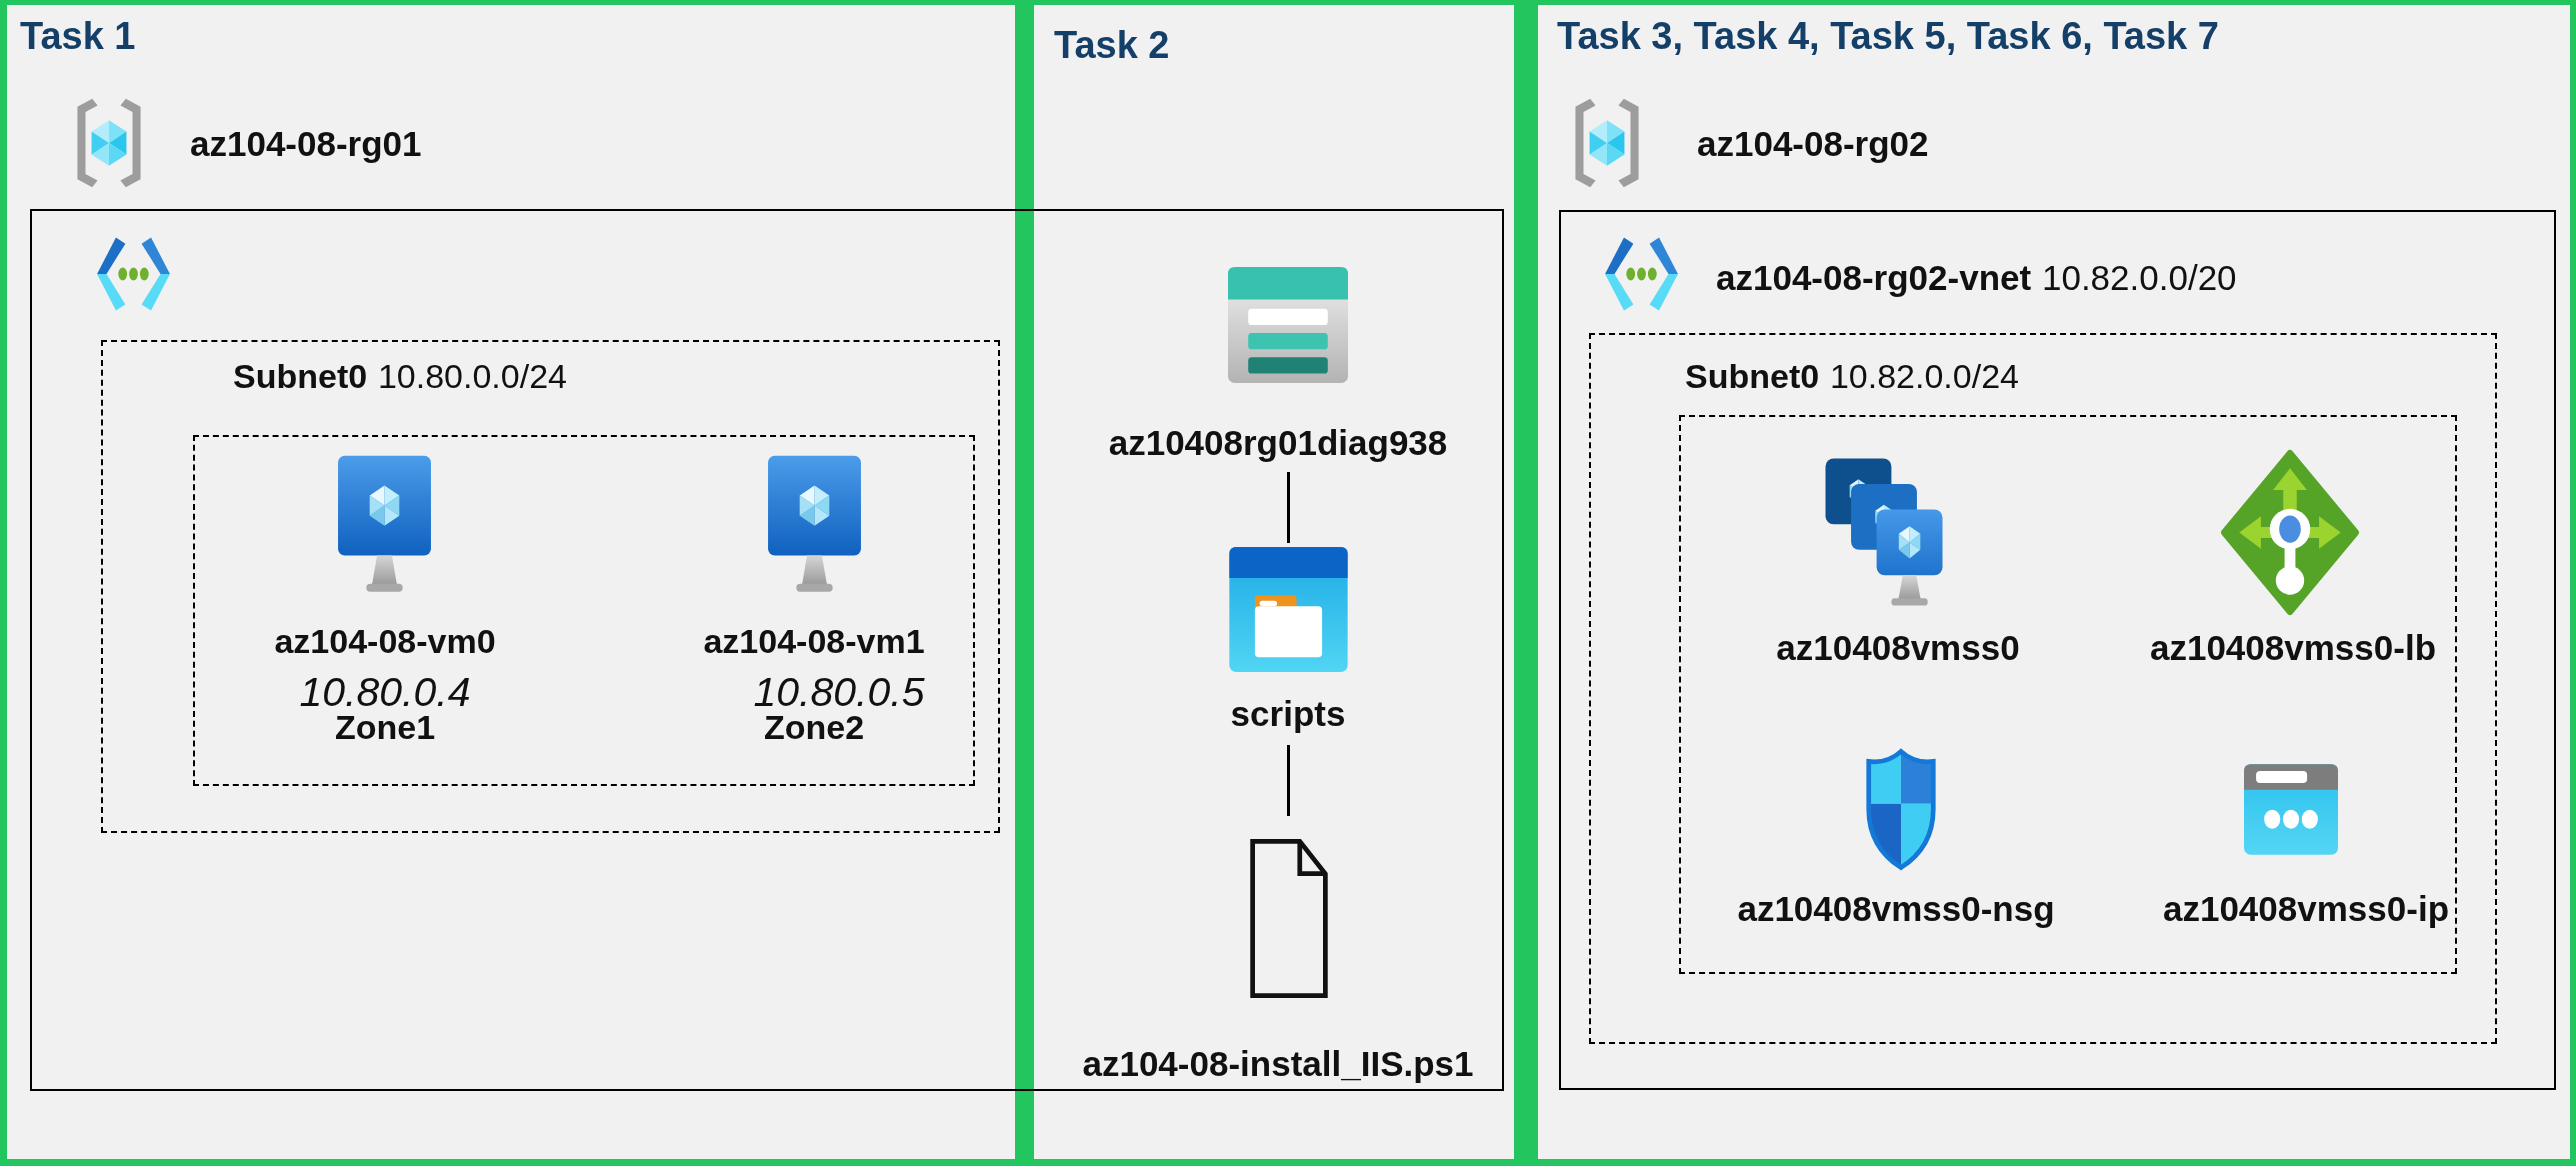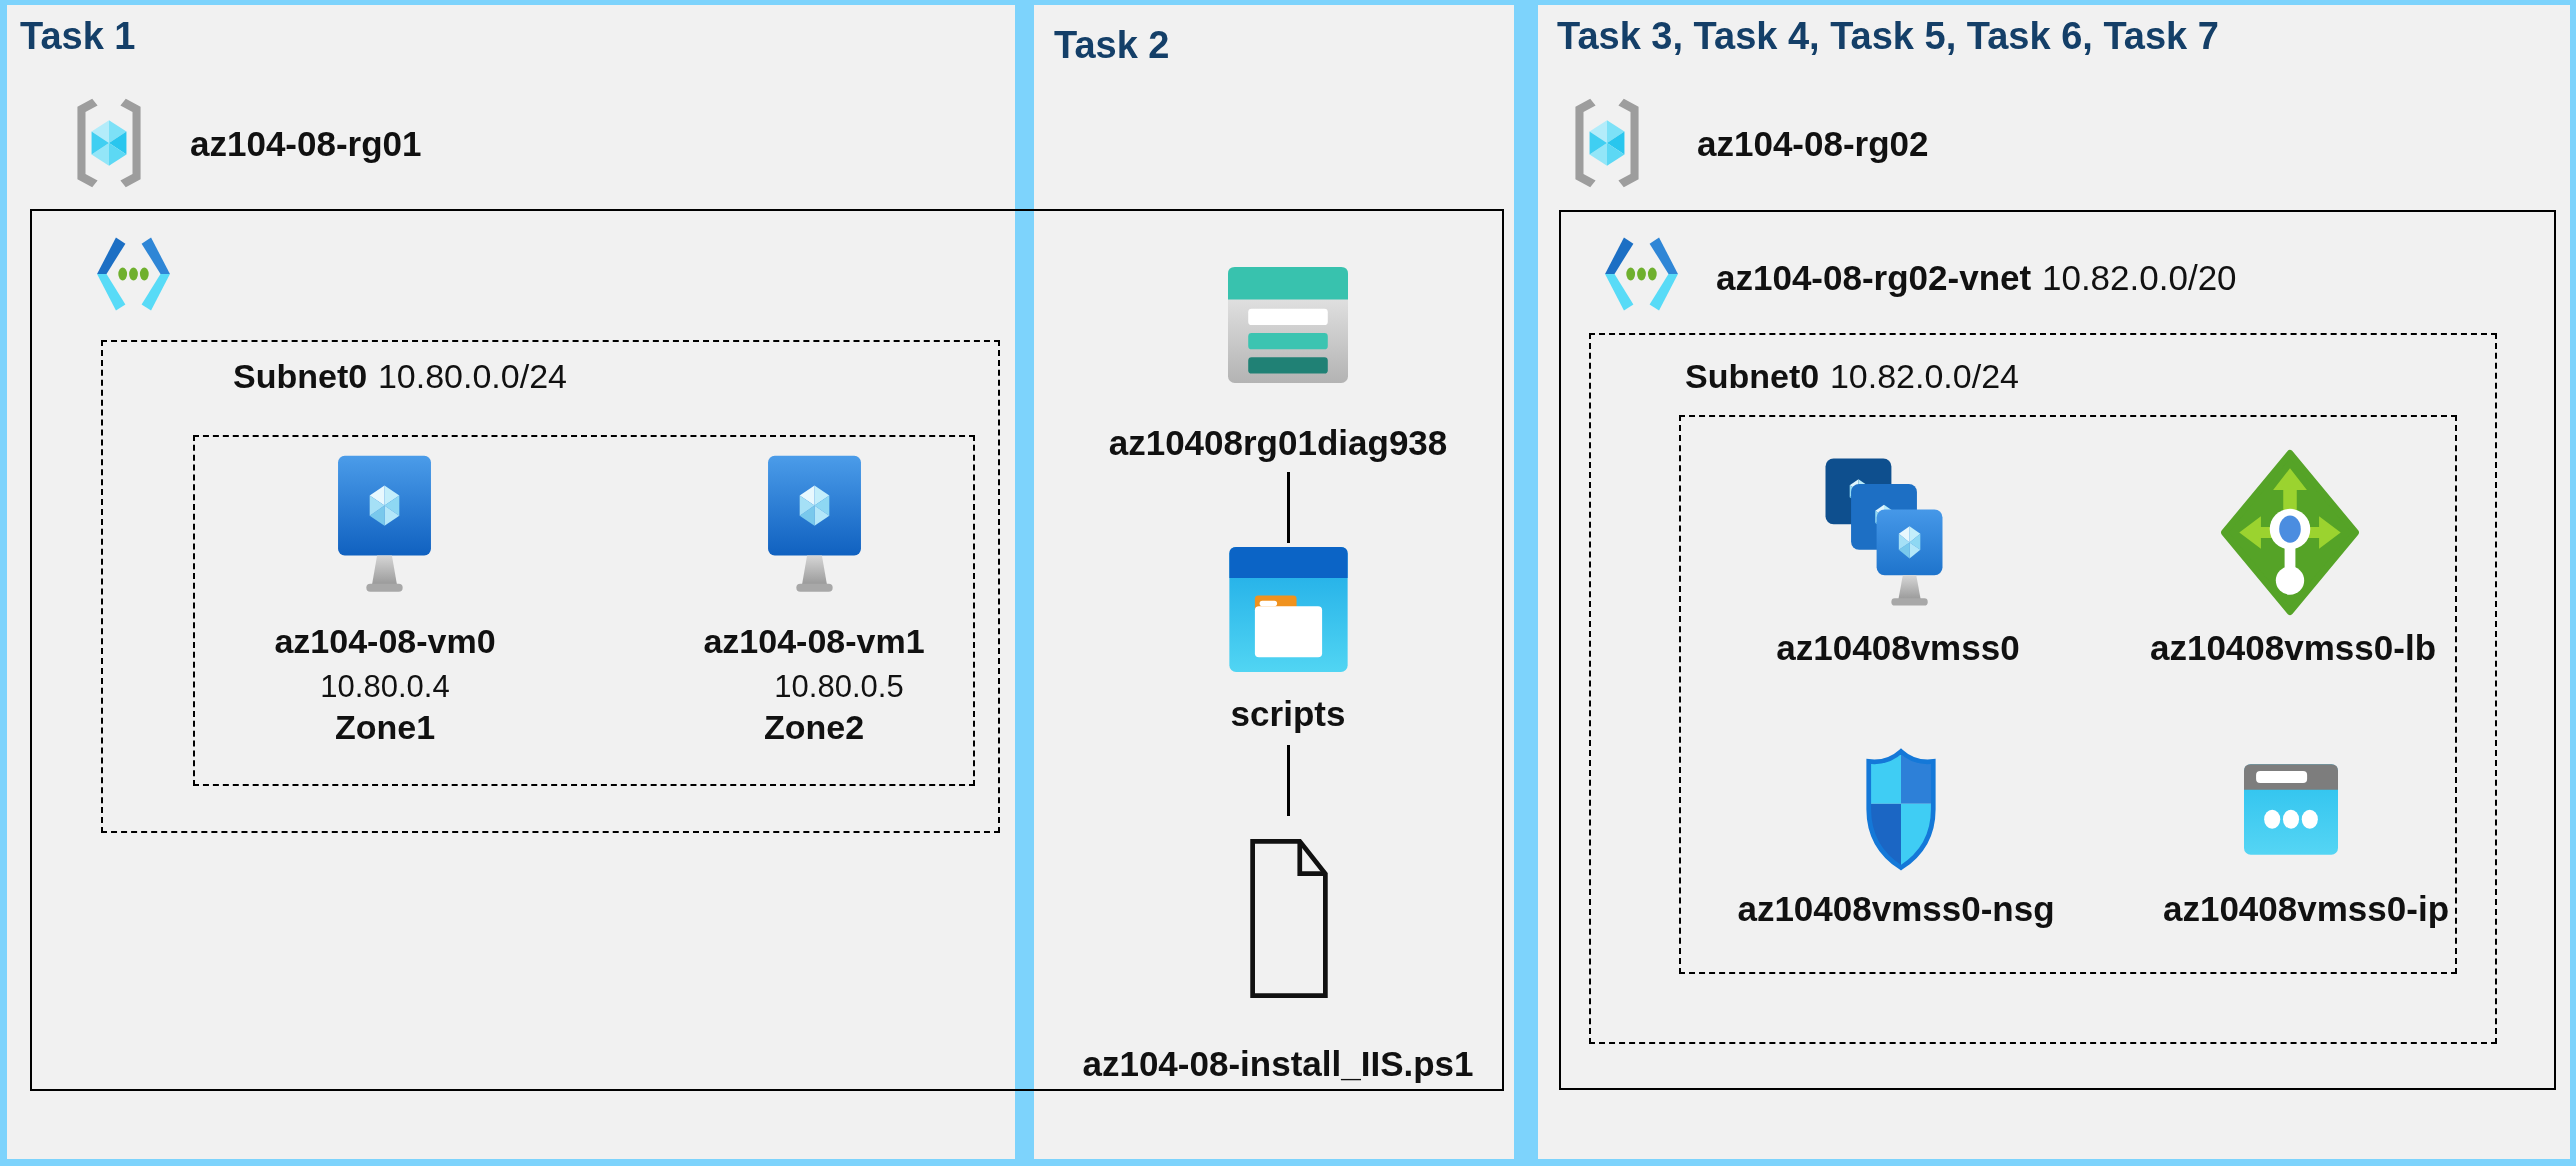--- a/index.html
+++ b/index.html
@@ -1,38 +1,38 @@
 <!DOCTYPE html>
 <html style="font-size:10.8px"><head>
 <meta charset="utf-8">
 <style>
   html,body{margin:0;padding:0;background:#ffffff;}
   #canvas{
     position:relative;
     width:2576px;height:1166px;
-    background:#7dd3fc;
+    background:#22c55e;
     font-family:"Liberation Sans",sans-serif;
     overflow:hidden;
   }
   .panel{position:absolute;background:#f1f1f1;}
   .hdr{
     position:absolute;
     font-size:38px;font-weight:700;color:#143f68;
     white-space:nowrap;letter-spacing:0;
   }
   .solid-box{position:absolute;border:2.7px solid #000;}
   .dashed-box{position:absolute;border:2.7px dashed #000;}
   .lbl{position:absolute;color:#111;white-space:nowrap;}
   .lbl .b{font-weight:700;}
   .lbl .r{font-weight:400;margin-left:10.8px;}
   .res-lbl{font-size:35px;font-weight:700;}
   .net-lbl{font-size:35px;}
   .sub-lbl{font-size:34px;}
   .vm-name{font-size:34px;font-weight:700;}
-  .vm-ip{font-size:31px;font-weight:400;}
+  .vm-ip{font-size:41px;font-weight:400;font-style:italic;}
   .vm-zone{font-size:34px;font-weight:700;}
   .ctr{transform:translateX(-50%);text-align:center;}
   .icon{position:absolute;}
   .connector{position:absolute;width:2.7px;background:#000;}
 </style>
 </head>
 <body>
 
 <div id="canvas">
 

